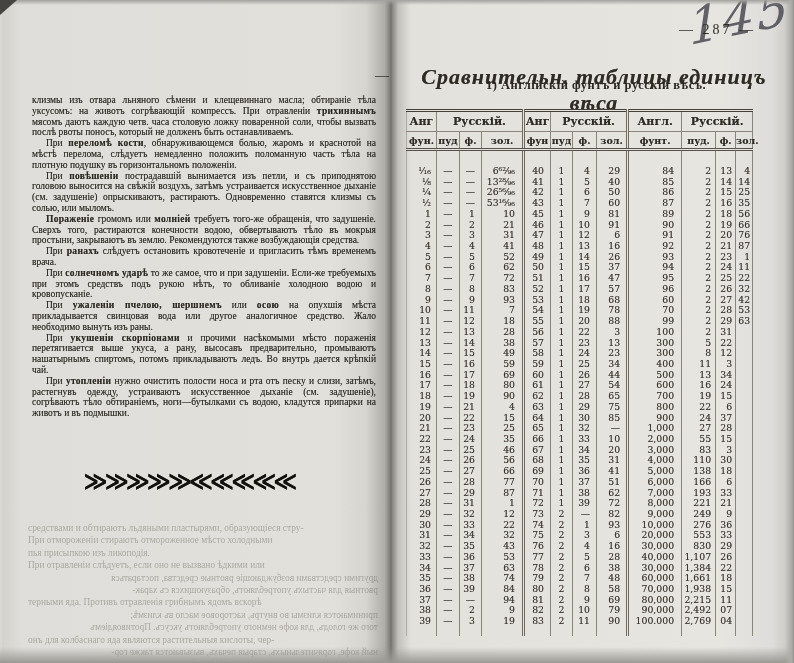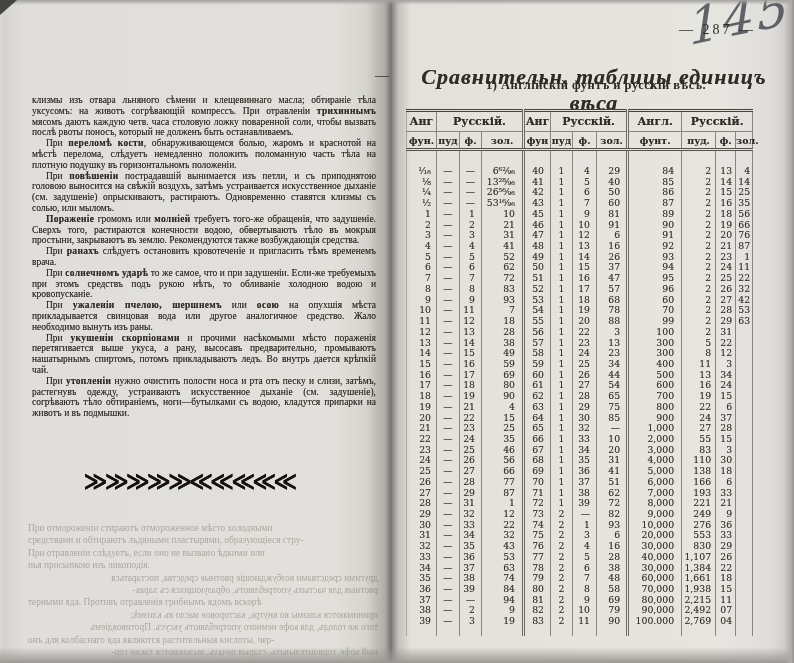--- a/index.html
+++ b/index.html
@@ -92,24 +92,24 @@
         <p><span>При </span><b>повѣшеніи</b><span> пострадавшій вынимается изъ петли, и съ приподнятою головою выносится на свѣжій воздухъ, затѣмъ устраивается искусственное дыханіе (см. задушеніе) опрыскиваютъ, растираютъ. Одновременно ставятся клизмы съ солью, или мыломъ.</span></p>
         <p><b>Пораженіе</b><span> громомъ или </span><b>молніей</b><span> требуетъ того-же обращенія, что задушеніе. Сверхъ того, растираются конечности водою, обвертываютъ тѣло въ мокрыя простыни, закрываютъ въ землю. Рекомендуются также возбуждающія средства.</span></p>
         <p><span>При </span><b>ранахъ</b><span> слѣдуетъ остановить кровотеченіе и пригласить тѣмъ временемъ врача.</span></p>
         <p><span>При </span><b>солнечномъ ударѣ</b><span> то же самое, что и при задушеніи. Если-же требуемыхъ при этомъ средствъ подъ рукою нѣтъ, то обливаніе холодною водою и кровопусканіе.</span></p>
         <p><span>При </span><b>ужаленіи пчелою, шершнемъ</b><span> или </span><b>осою</b><span> на опухшія мѣста прикладывается свинцовая вода или другое аналогичное средство. Жало необходимо вынуть изъ раны.</span></p>
         <p><span>При </span><b>укушеніи скорпіонами</b><span> и прочими насѣкомыми мѣсто пораженія перетягивается выше укуса, а рану, высосавъ предварительно, промываютъ нашатырнымъ спиртомъ, потомъ прикладываютъ ледъ. Во внутрь дается крѣпкій чай.</span></p>
         <p><span>При </span><b>утопленіи</b><span> нужно очистить полости носа и рта отъ песку и слизи, затѣмъ, растегнувъ одежду, устраиваютъ искусственное дыханіе (см. задушеніе), согрѣваютъ тѣло обтираніемъ, ноги—бутылками съ водою, кладутся припарки на животъ и въ подмышки.</span></p>
       </div>
     <div id="ornament">≫≫≫≫≫≪≪≪≪≪</div>
     <div id="ghost">
+        <div>средствами и обтираютъ льдяными пластырями, образующіеся стру-</div>
         <div>При отмороженіи стираютъ отмороженное мѣсто холодными</div>
-        <div>средствами и обтираютъ льдяными пластырями, образующіеся стру-</div>
+        <div>пья присыпкою изъ ликоподія.</div>
         <div>При отравленіи слѣдуетъ, если оно не вызвано ѣдкими или</div>
-        <div>пья присыпкою изъ ликоподія.</div>
         <div class="mir">другими средствами возбуждающіе рвотные средства, постараться</div>
         <div class="mir">рвотныя для частыхъ употребляютъ, образующихся съ харак-</div>
         <div>терными яда. Противъ отравленія грибнымъ ядомъ вскорѣ</div>
         <div class="mir">принимаются клизмы во внутрь, касторовое масло въ клизмѣ;</div>
         <div class="mir">того же голодъ, для кофе немного употребляютъ уксусъ. Противоядіемъ</div>
         <div>онъ для колбаснаго яда являются растительныя кислоты, чер-</div>
         <div class="mir">ный кофе, горячительныхъ, старыя печахъ, вызываются также гор-</div>
         <div>чичники изъ области желудка. На рыбный ядъ дѣйствуетъ—</div>
       </div>
   </div>

